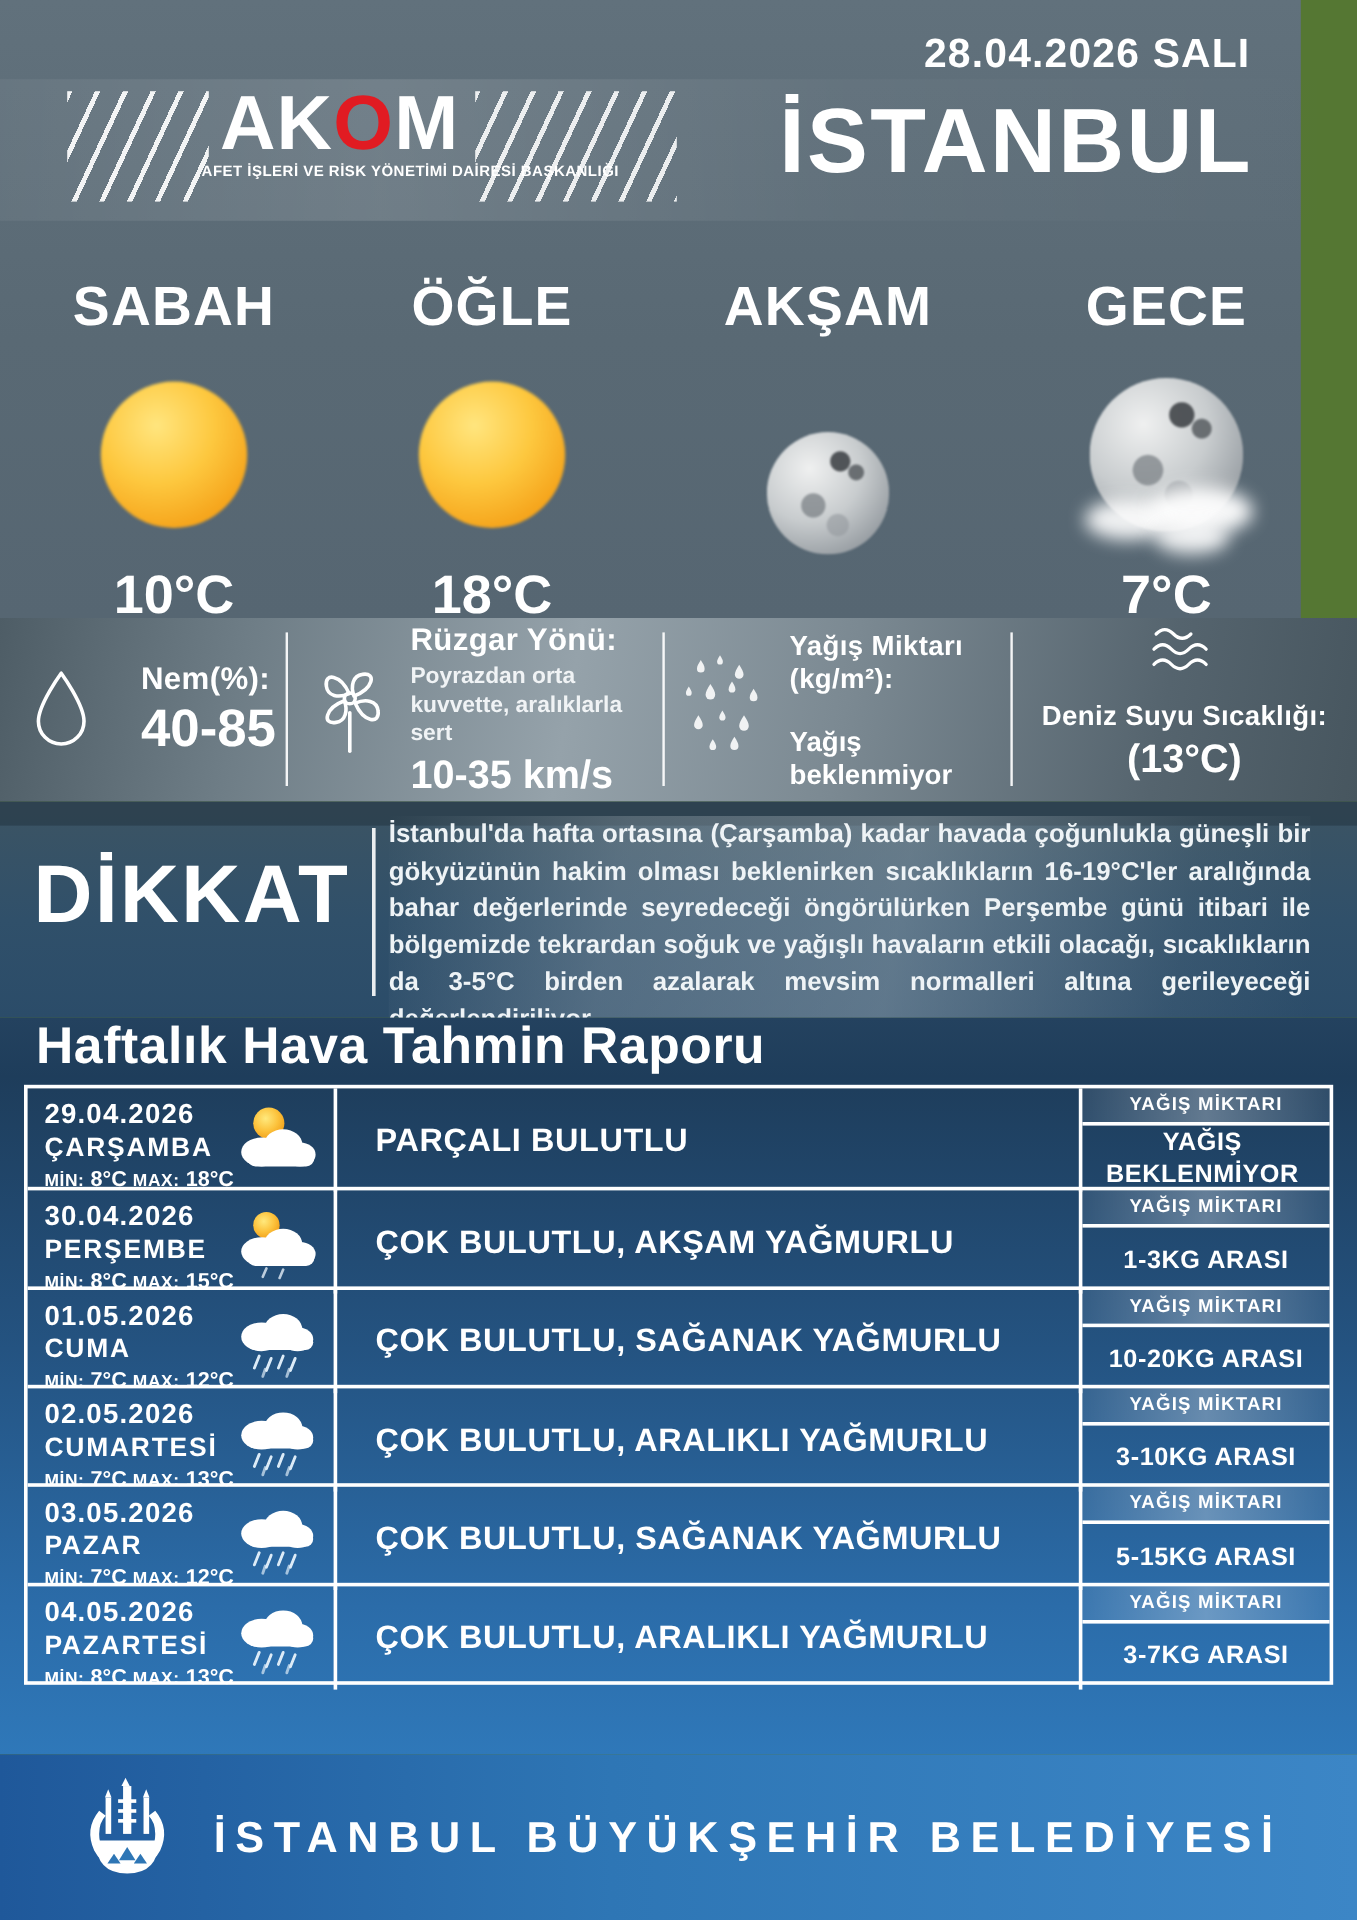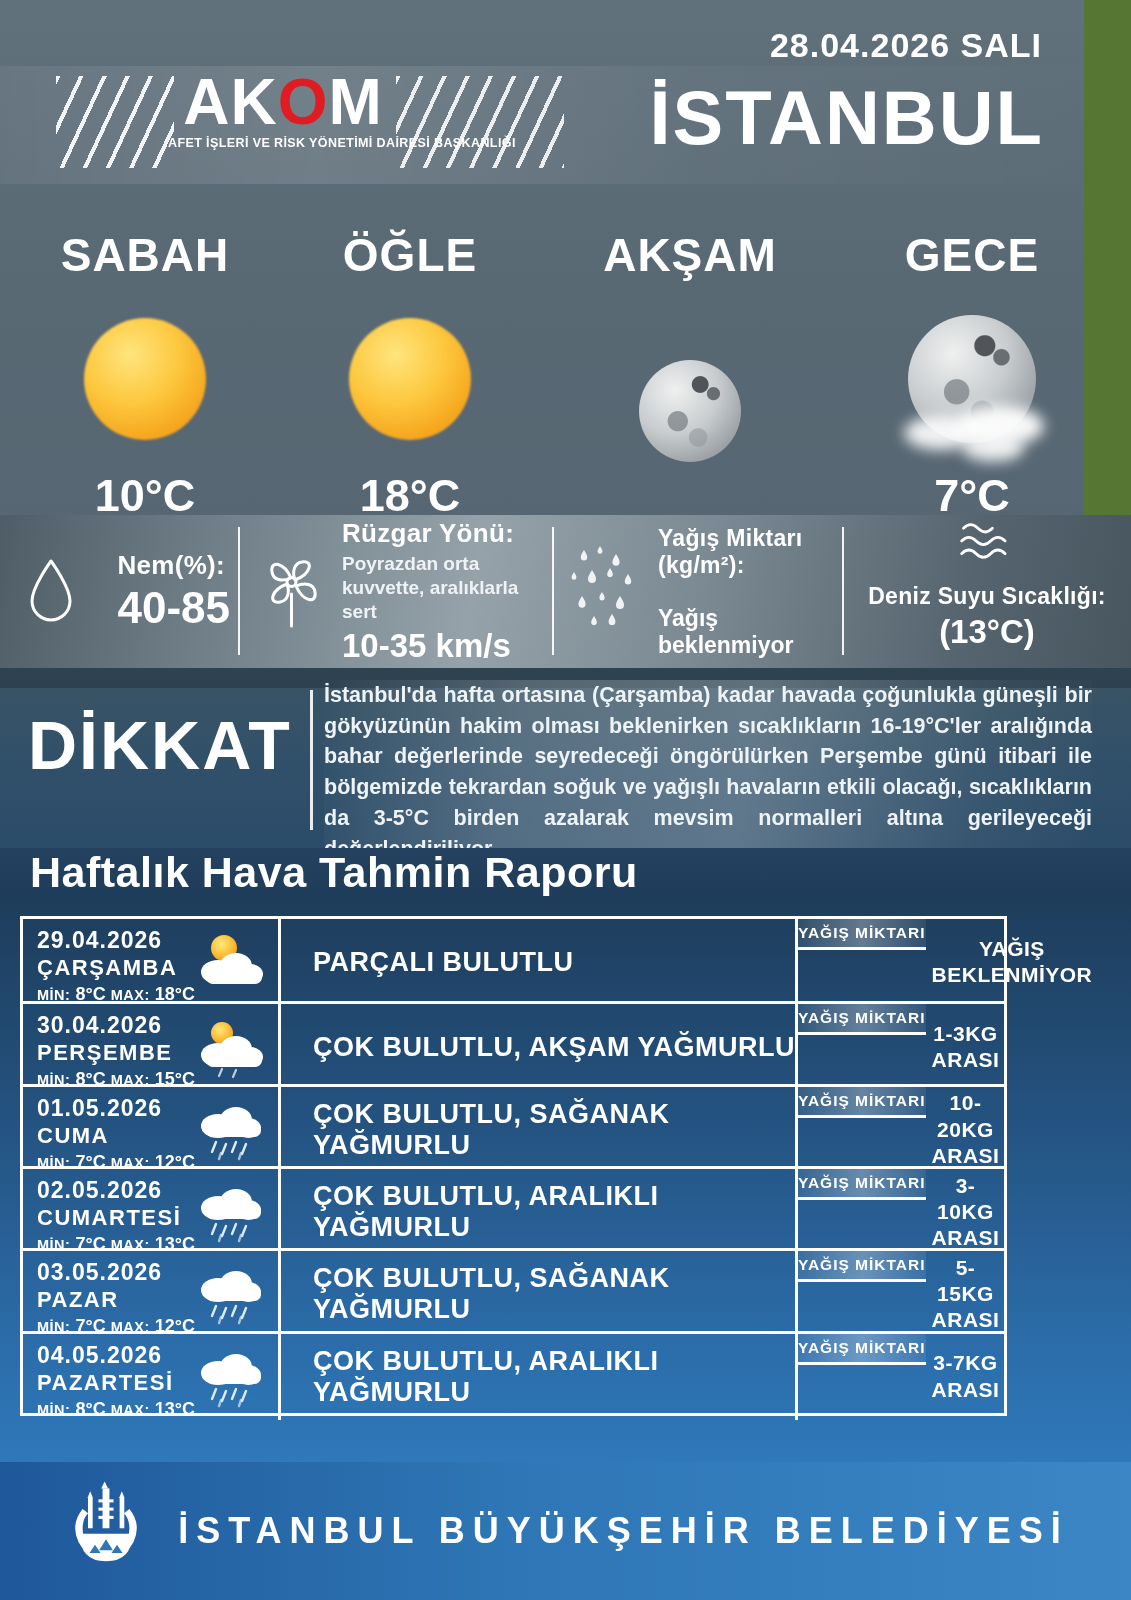--- a/index.html
+++ b/index.html
@@ -105,36 +105,36 @@
     background:linear-gradient(100deg, rgba(165,177,185,0) 0%, rgba(165,177,185,.32) 25%, rgba(178,189,196,.38) 55%, rgba(145,158,167,.10) 85%, rgba(145,158,167,0) 100%);
   }
 
   
   .sec-weekly {
     position:absolute; top:848px; left:0; width:1131px; height:614px;
     background:linear-gradient(180deg,#24425f 0%,#1e3d5b 8%,#245381 45%,#2b6ca9 80%,#2f78b9 100%);
   }
   .weekly-title { position:absolute; left:30px; top:0px; font-size:43px; font-weight:800; letter-spacing:.5px; }
   .wtable {
-    position:absolute; left:20px; top:56px; width:987px; height:500px;
-    border:3px solid #fff; display:grid; grid-template-rows:repeat(6,1fr);margin-top:12px;
+    position:absolute; left:20px; top:56px; width:1091px; height:500px;
+    border:3px solid #fff; display:grid; grid-template-rows:repeat(6,1fr);
   }
   .wrow { display:grid; grid-template-columns:258px auto 206px; border-top:3px solid #fff; min-height:0; }
   .wrow:first-child { border-top:none; }
   .c-left { position:relative; padding:8px 0 0 14px; border-right:3px solid #fff; }
   .wdate { font-size:23px; font-weight:bold; letter-spacing:1px; }
   .wday  { font-size:22px; font-weight:bold; letter-spacing:1.5px; margin-top:1px; }
   .wmm   { font-size:18px; font-weight:800; margin-top:3px; white-space:nowrap; }
   .wmm .lbl { font-size:14.5px; letter-spacing:.5px; }
   .wicon { position:absolute; right:6px; top:50%; transform:translateY(-50%); width:84px; height:64px; }
   .c-mid {
     display:flex; align-items:center; padding-left:32px; border-right:3px solid #fff;
     font-size:27px; font-weight:800; letter-spacing:.5px;
   }
-  .c-right { display:flex; flex-direction:row; min-height:0; }
+  .c-right { display:flex; flex-direction:column; min-height:0; }
   .amt-h {
     height:31px; flex:none; display:flex; align-items:center; justify-content:center;
     font-size:15.5px; font-weight:800; letter-spacing:1px;
     border-bottom:3px solid #fff;
     background:linear-gradient(90deg,rgba(255,255,255,.08),rgba(255,255,255,.30) 50%,rgba(255,255,255,.08));
   }
   .amt-v {
     flex:1; display:flex; align-items:center; justify-content:center; text-align:center;
     font-size:21px; font-weight:800; letter-spacing:.5px; line-height:1.25; padding:0 6px;
   }

